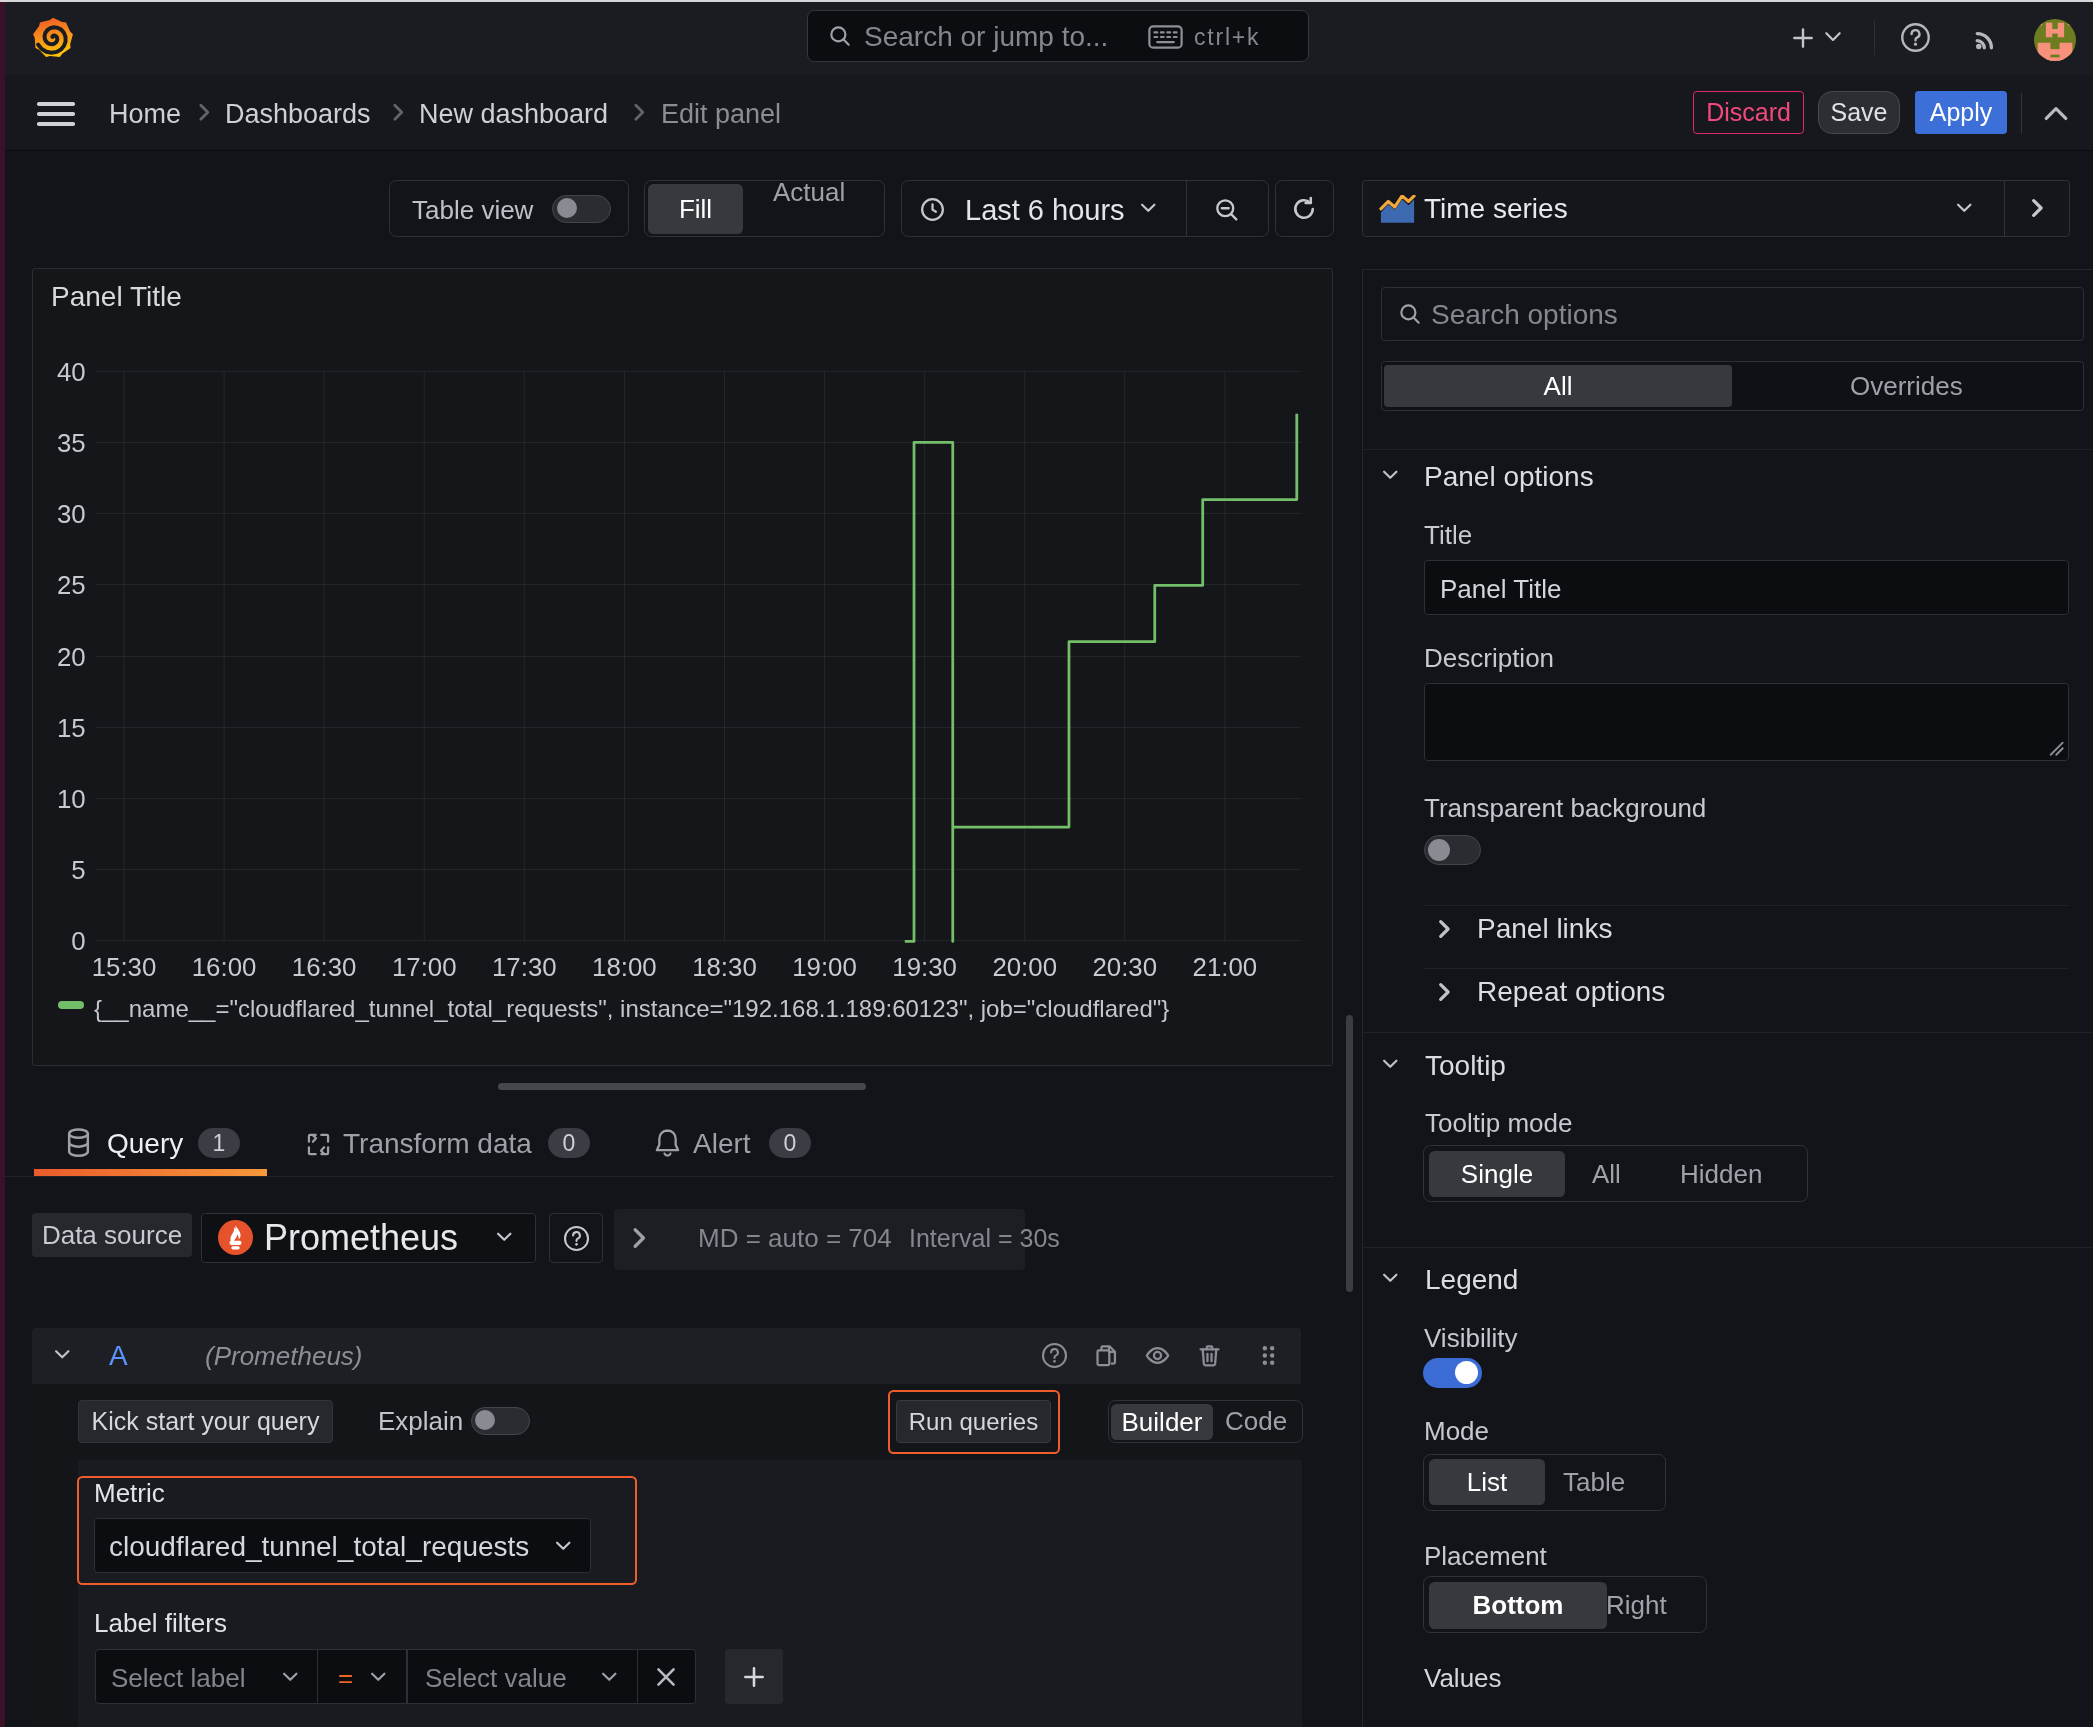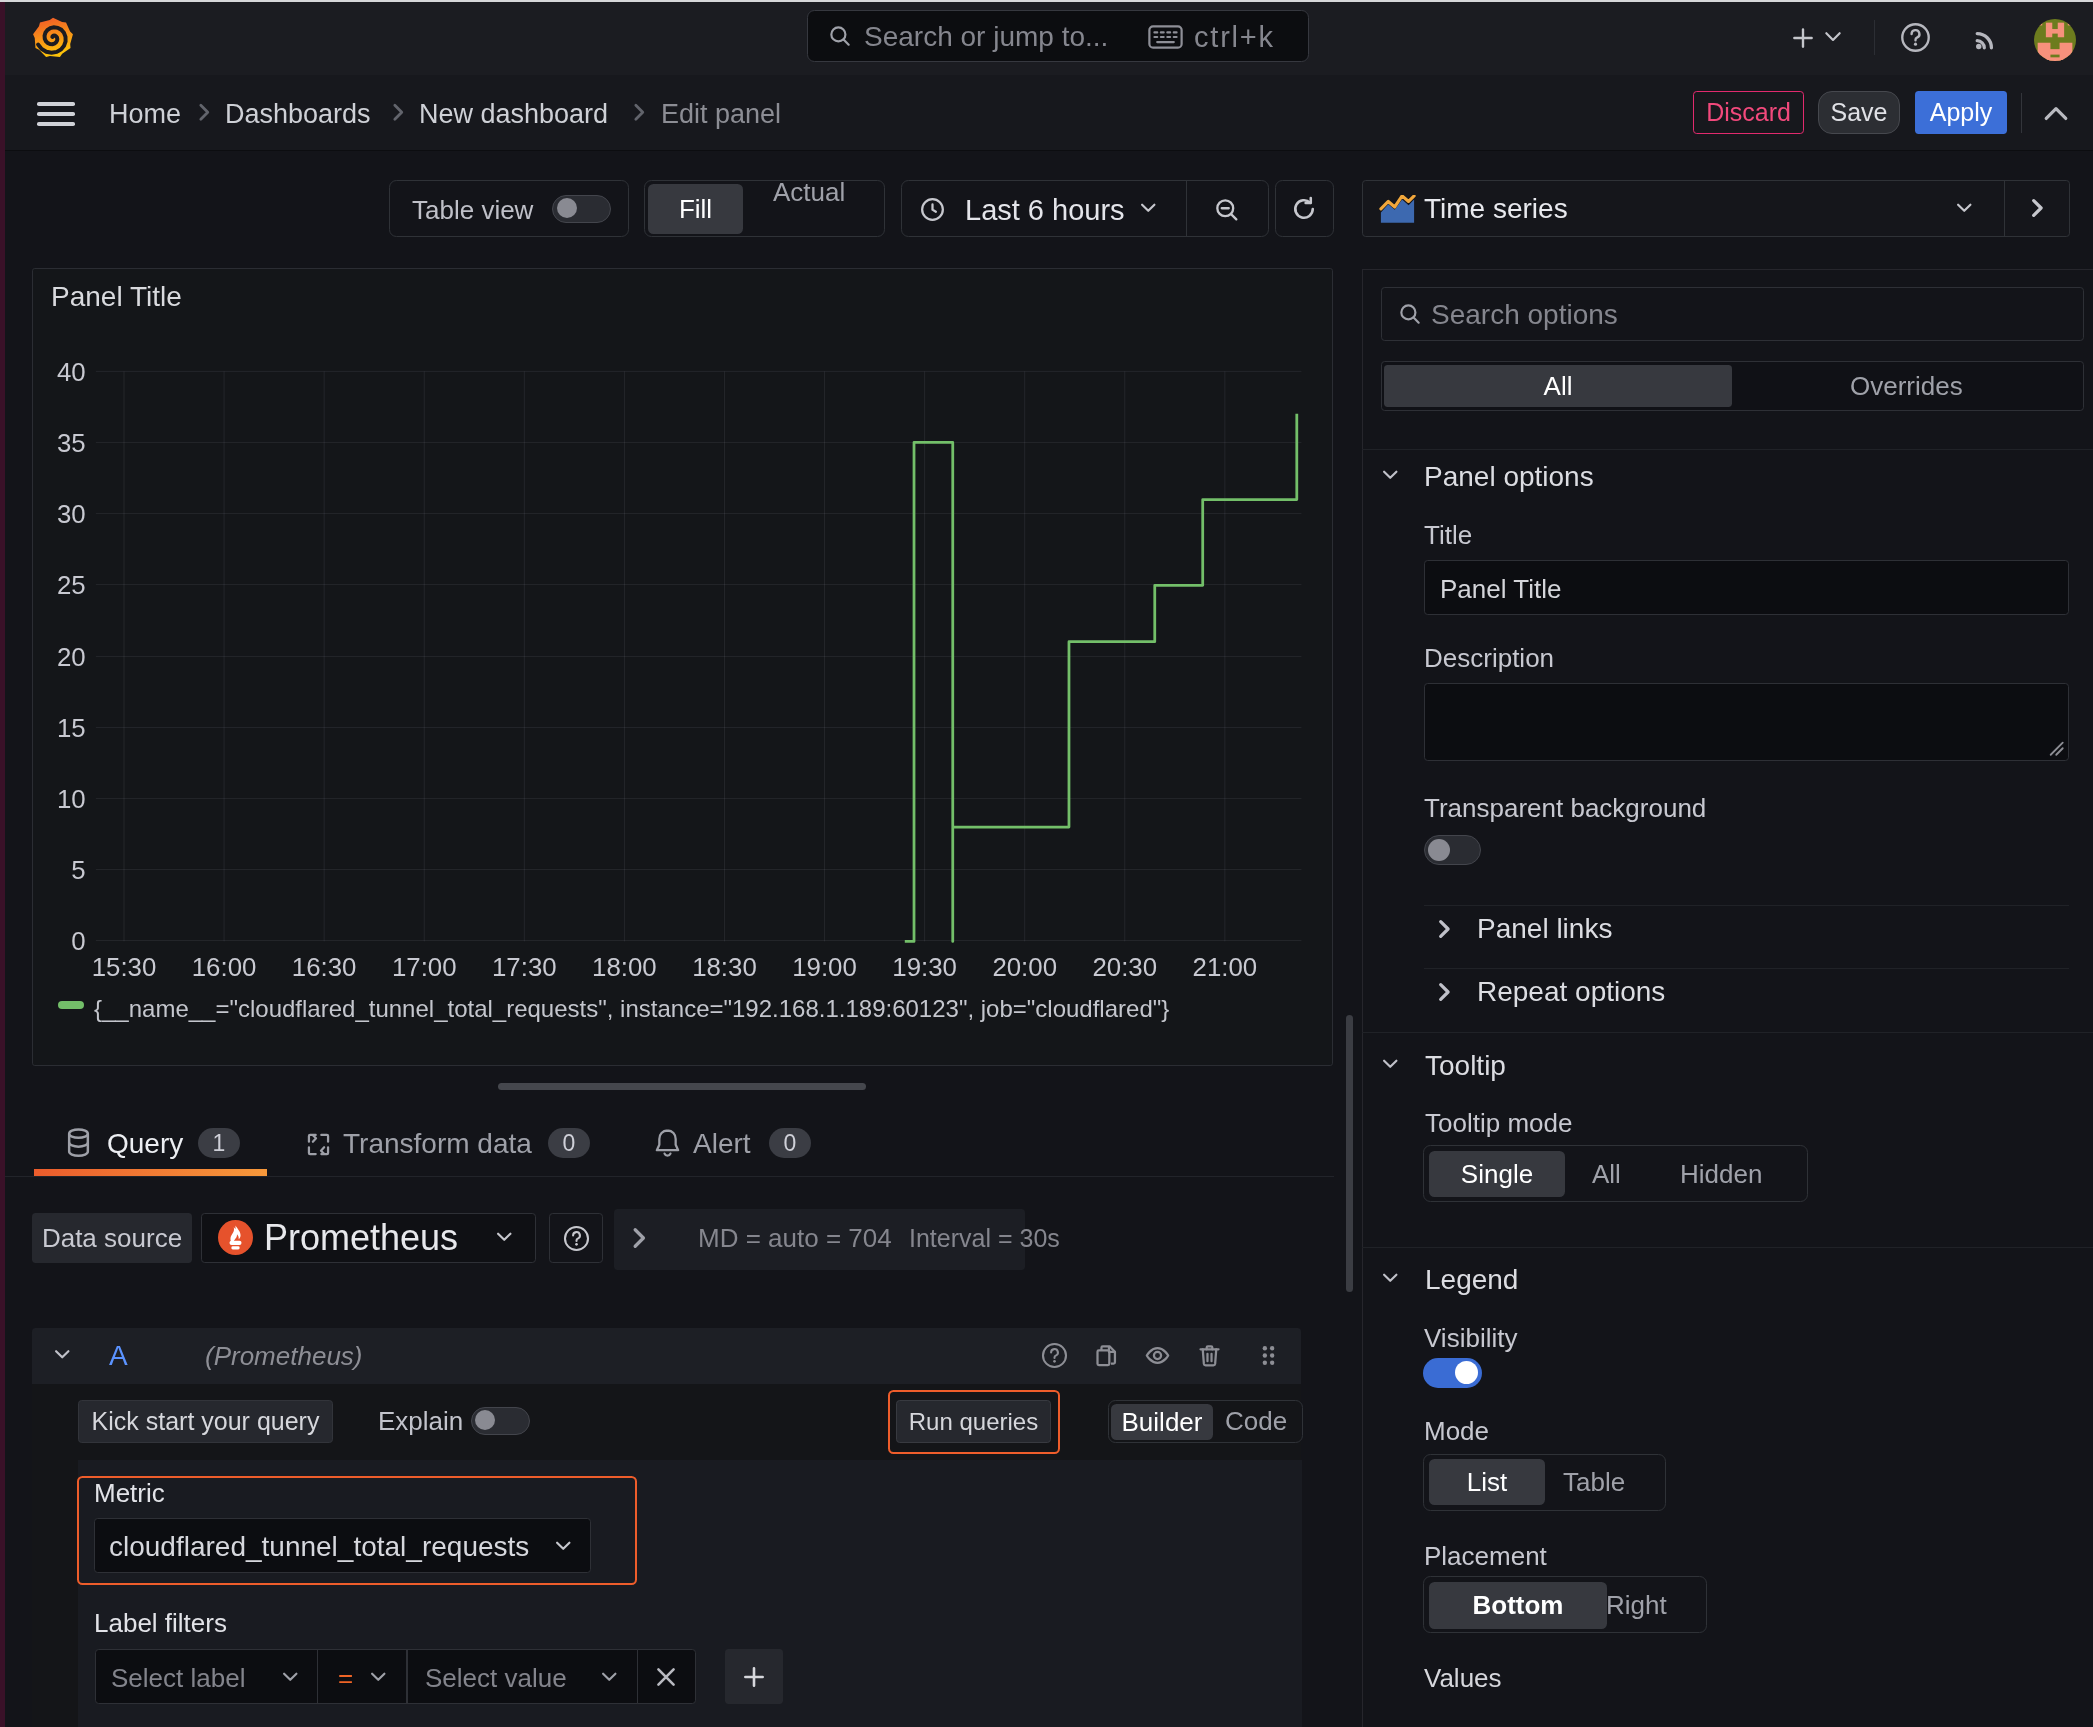--- a/index.html
+++ b/index.html
@@ -36,21 +36,21 @@
 <div class="a" style="left:807px;top:10px;width:502px;height:52px;background:#0c0d10;border:0.9px solid #36383f;border-radius:7.4px"></div>
 <svg class="a" style="left:827px;top:23px" width="26" height="26" viewBox="0 0 24 24">
       <circle cx="10.5" cy="10.5" r="6.5" stroke="#9fa1a9" stroke-width="2" fill="none"></circle>
       <path d="M15.3 15.3 L20 20" stroke="#9fa1a9" stroke-width="2" stroke-linecap="round"></path>
     </svg>
 <div class="a cy dim" style="left:864px;top:37px;font-size:28px">Search or jump to...</div>
 <svg class="a" style="left:1148px;top:25px" width="35" height="24" viewBox="0 0 38 26">
       <rect x="1.5" y="1.5" width="35" height="23" rx="4" stroke="#8e8f97" stroke-width="2.4" fill="none"></rect>
       <path d="M7 8h3M14 8h3M21 8h3M28 8h3M7 13h3M14 13h3M21 13h3M28 13h3M10 18.5h18" stroke="#8e8f97" stroke-width="2.4" stroke-linecap="round"></path>
     </svg>
-<div class="a cy dim" style="left:1194px;top:37px;font-size:29px;letter-spacing:1.8px">ctrl+k</div>
+<div class="a cy dim" style="left:1194px;top:37px;font-size:23px;letter-spacing:1.8px">ctrl+k</div>
 <svg class="a" style="left:1790px;top:25px" width="26" height="26" viewBox="0 0 24 24">
       <path d="M12 4v16M4 12h16" stroke="#c4c5cb" stroke-width="2.2" stroke-linecap="round"></path>
     </svg>
 <svg class="a" style="left:1823px;top:30px" width="20" height="14.8" viewBox="0 0 24 16">
       <path d="M4 3l8 8 8-8" stroke="#c4c5cb" stroke-width="2.6" fill="none" stroke-linecap="round" stroke-linejoin="round"></path>
     </svg>
 <div class="a" style="left:1874px;top:20px;width:0.9px;height:35px;background:#2c2e34"></div>
 <svg class="a" style="left:1900px;top:22px" width="31" height="31" viewBox="0 0 34 34" fill="none">
       <circle cx="17" cy="17" r="14.5" stroke="#b6b7be" stroke-width="2.6"></circle>
       <path d="M12.7 13.2a4.3 4.3 0 1 1 5.9 4c-1.1.5-1.6 1.2-1.6 2.3v.6" stroke="#b6b7be" stroke-width="2.6" stroke-linecap="round"></path>
@@ -209,21 +209,21 @@
 <div class="a fx" style="left:548px;top:1128px;width:42px;height:30px;border-radius:15.7px;background:#3b3d44;color:#cfd0d8;font-size:23px">0</div>
 <svg class="a" style="left:655px;top:1128px" width="25" height="29.5" viewBox="0 0 22 26">
       <path d="M11 2.2c-4.4 0-7.2 3.2-7.2 7.4v5.2L1.6 19.6h18.8l-2.2-4.8V9.6c0-4.2-2.8-7.4-7.2-7.4z" stroke="#9ea0a8" stroke-width="2" fill="none" stroke-linejoin="round"></path>
       <path d="M8.4 22.6a2.8 2.8 0 0 0 5.2 0" stroke="#9ea0a8" stroke-width="2" fill="none" stroke-linecap="round"></path>
     </svg>
 <div class="a cy" style="left:693px;top:1144px;font-size:28px;color:#9ea0a8">Alert</div>
 <div class="a fx" style="left:769px;top:1128px;width:42px;height:30px;border-radius:15.7px;background:#3b3d44;color:#cfd0d8;font-size:23px">0</div>
 <div class="a" style="left:4.6px;top:1176px;width:1329px;height:0.9px;background:#22242a"></div>
 <div class="a" style="left:34px;top:1169px;width:233px;height:7.4px;background:linear-gradient(90deg,#eb5c2c,#f7993b)"></div>
 
-<div class="a fx" style="left:32px;top:1213px;width:160px;height:50px;background:#26282e;border-radius:3.7px;color:#c8c9d1;font-size:26px">Data source</div>
+<div class="a fx" style="left:32px;top:1213px;width:160px;height:44px;background:#26282e;border-radius:3.7px;color:#c8c9d1;font-size:26px">Data source</div>
 <div class="a" style="left:201px;top:1213px;width:335px;height:50px;background:#0f1014;border:0.9px solid #2e3036;border-radius:3.7px"></div>
 <svg class="a" style="left:218px;top:1220px" width="35" height="35" viewBox="0 0 38 38">
       <circle cx="19" cy="19" r="19" fill="#e6522c"></circle>
       <path d="M19 6c2 3.5 5.5 6.5 5.5 10.5 0 1.8-.8 3.3-2 4.3.2-2-.6-4-1.9-5.2.3 2.5-1 4-2.3 5.5-1.2 1.4-2 2.7-1.9 4.4-1.7-1-2.9-2.9-2.9-5 0-2.6 1.7-4.6 2.9-6.8.8-1.5 1.4-3.7.6-5.9 0 0 1.3 1 2 2.2z" fill="#fff"></path>
       <rect x="12.5" y="22.5" width="13" height="4.6" rx="2.2" fill="#fff"></rect>
       <rect x="14.5" y="28.6" width="9" height="3.4" rx="1.6" fill="#fff"></rect>
     </svg>
 <div class="a cy" style="left:264px;top:1238px;font-size:36px;color:#e7e8ec">Prometheus</div>
 <svg class="a" style="left:495px;top:1231px" width="18.5" height="13" viewBox="0 0 24 16">
       <path d="M4 3l8 8 8-8" stroke="#c6c7cd" stroke-width="2.8" fill="none" stroke-linecap="round" stroke-linejoin="round"></path>

